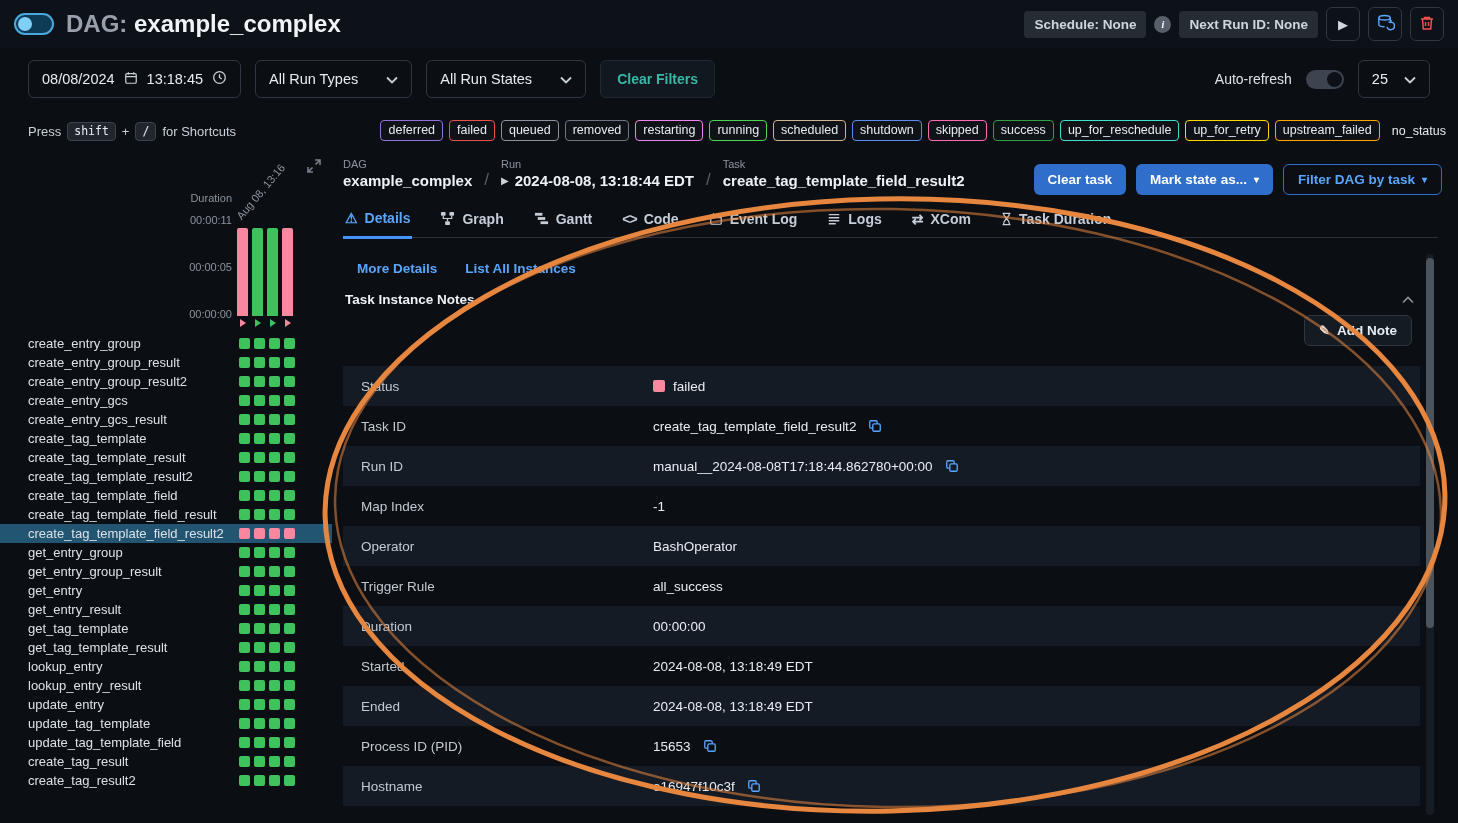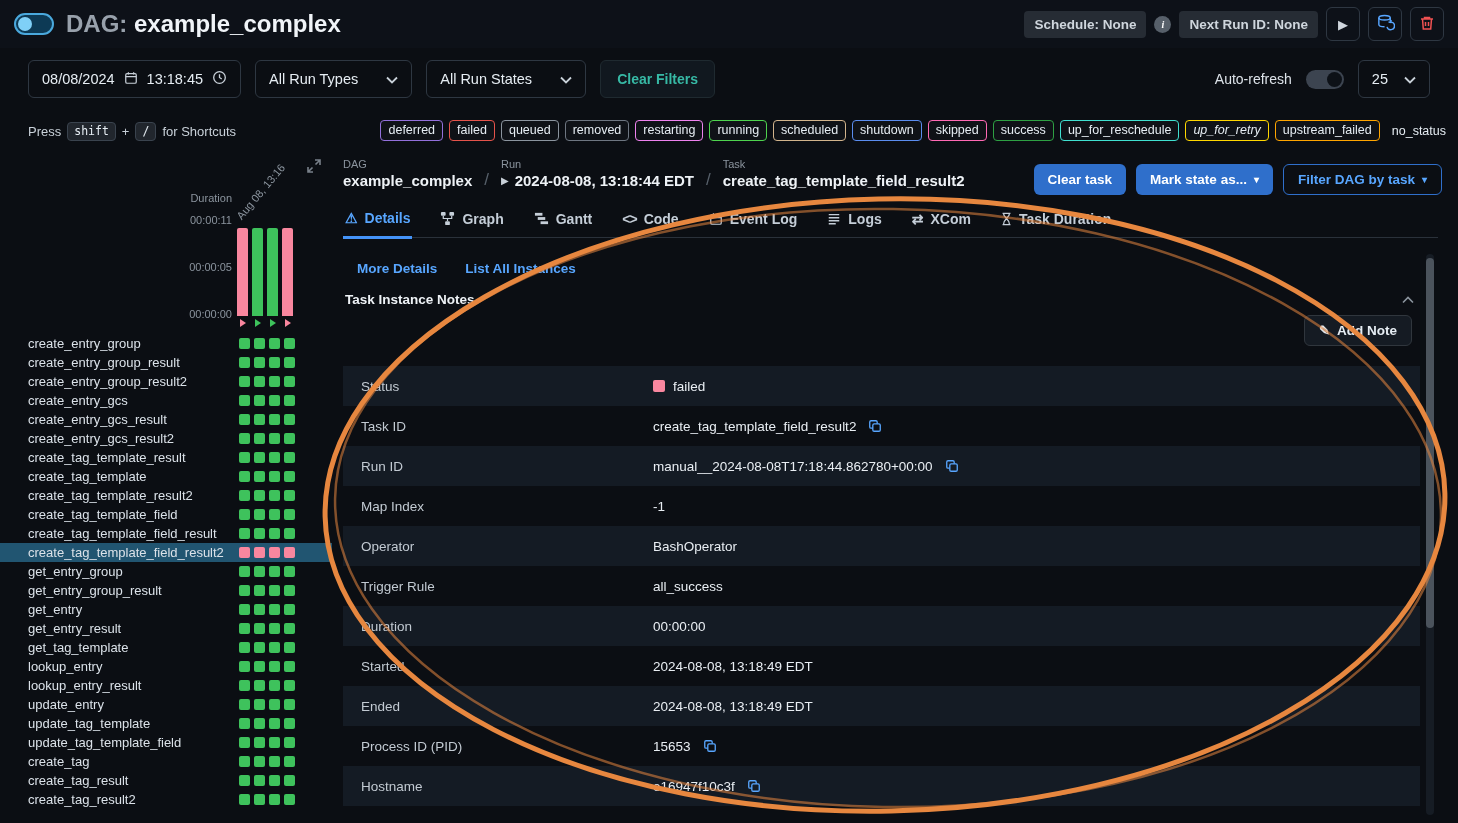--- a/index.html
+++ b/index.html
@@ -194,21 +194,21 @@
           <span class="lbadge" style="border-color: rgb(229, 83, 75);">failed</span>
           <span class="lbadge" style="border-color: rgb(139, 148, 158);">queued</span>
           <span class="lbadge" style="border-color: rgb(110, 118, 129);">removed</span>
           <span class="lbadge" style="border-color: rgb(238, 130, 238);">restarting</span>
           <span class="lbadge" style="border-color: rgb(78, 211, 78);">running</span>
           <span class="lbadge" style="border-color: rgb(210, 180, 140);">scheduled</span>
           <span class="lbadge" style="border-color: rgb(91, 141, 239);">shutdown</span>
           <span class="lbadge" style="border-color: rgb(255, 105, 180);">skipped</span>
           <span class="lbadge" style="border-color: rgb(46, 160, 67);">success</span>
           <span class="lbadge" style="border-color: rgb(64, 224, 208);">up_for_reschedule</span>
-          <span class="lbadge" style="border-color: rgb(255, 215, 0); font-style: italic;">up_for_retry</span>
+          <span class="lbadge" style="border-color: rgb(255, 215, 0);">up_for_retry</span>
           <span class="lbadge" style="border-color: rgb(255, 165, 0);">upstream_failed</span>
         </div>
       <span class="no-status">no_status</span>
     </div>
   </div>
 
   <div class="grid-panel">
     <div class="collapse-btn">
       <svg width="16" height="16" viewBox="0 0 16 16" fill="none" stroke="#8b949e" stroke-width="1.6">
           <path d="M9 2h5v5M14 2L9.5 6.5M7 14H2V9M2 14l4.5-4.5"></path>
@@ -277,39 +277,30 @@
         <div class="task-row">
           <span class="task-name">create_entry_gcs_result</span>
           <span class="squares">
             <span class="sq" style="background: rgb(62, 194, 92);"></span>
             <span class="sq" style="background: rgb(62, 194, 92);"></span>
             <span class="sq" style="background: rgb(62, 194, 92);"></span>
             <span class="sq" style="background: rgb(62, 194, 92);"></span>
           </span>
         </div>
         <div class="task-row">
-          <span class="task-name">create_entry_gcs_result2</span>
+          <span class="task-name">create_tag_template</span>
           <span class="squares">
             <span class="sq" style="background: rgb(62, 194, 92);"></span>
             <span class="sq" style="background: rgb(62, 194, 92);"></span>
             <span class="sq" style="background: rgb(62, 194, 92);"></span>
             <span class="sq" style="background: rgb(62, 194, 92);"></span>
           </span>
         </div>
         <div class="task-row">
           <span class="task-name">create_tag_template_result</span>
-          <span class="squares">
-            <span class="sq" style="background: rgb(62, 194, 92);"></span>
-            <span class="sq" style="background: rgb(62, 194, 92);"></span>
-            <span class="sq" style="background: rgb(62, 194, 92);"></span>
-            <span class="sq" style="background: rgb(62, 194, 92);"></span>
-          </span>
-        </div>
-        <div class="task-row">
-          <span class="task-name">create_tag_template</span>
           <span class="squares">
             <span class="sq" style="background: rgb(62, 194, 92);"></span>
             <span class="sq" style="background: rgb(62, 194, 92);"></span>
             <span class="sq" style="background: rgb(62, 194, 92);"></span>
             <span class="sq" style="background: rgb(62, 194, 92);"></span>
           </span>
         </div>
         <div class="task-row">
           <span class="task-name">create_tag_template_result2</span>
           <span class="squares">
@@ -385,20 +376,29 @@
         <div class="task-row">
           <span class="task-name">get_tag_template</span>
           <span class="squares">
             <span class="sq" style="background: rgb(62, 194, 92);"></span>
             <span class="sq" style="background: rgb(62, 194, 92);"></span>
             <span class="sq" style="background: rgb(62, 194, 92);"></span>
             <span class="sq" style="background: rgb(62, 194, 92);"></span>
           </span>
         </div>
         <div class="task-row">
+          <span class="task-name">get_tag_template_result</span>
+          <span class="squares">
+            <span class="sq" style="background: rgb(62, 194, 92);"></span>
+            <span class="sq" style="background: rgb(62, 194, 92);"></span>
+            <span class="sq" style="background: rgb(62, 194, 92);"></span>
+            <span class="sq" style="background: rgb(62, 194, 92);"></span>
+          </span>
+        </div>
+        <div class="task-row">
           <span class="task-name">lookup_entry</span>
           <span class="squares">
             <span class="sq" style="background: rgb(62, 194, 92);"></span>
             <span class="sq" style="background: rgb(62, 194, 92);"></span>
             <span class="sq" style="background: rgb(62, 194, 92);"></span>
             <span class="sq" style="background: rgb(62, 194, 92);"></span>
           </span>
         </div>
         <div class="task-row">
           <span class="task-name">lookup_entry_result</span>
@@ -422,29 +422,20 @@
           <span class="task-name">update_tag_template</span>
           <span class="squares">
             <span class="sq" style="background: rgb(62, 194, 92);"></span>
             <span class="sq" style="background: rgb(62, 194, 92);"></span>
             <span class="sq" style="background: rgb(62, 194, 92);"></span>
             <span class="sq" style="background: rgb(62, 194, 92);"></span>
           </span>
         </div>
         <div class="task-row">
           <span class="task-name">update_tag_template_field</span>
-          <span class="squares">
-            <span class="sq" style="background: rgb(62, 194, 92);"></span>
-            <span class="sq" style="background: rgb(62, 194, 92);"></span>
-            <span class="sq" style="background: rgb(62, 194, 92);"></span>
-            <span class="sq" style="background: rgb(62, 194, 92);"></span>
-          </span>
-        </div>
-        <div class="task-row">
-          <span class="task-name">create_tag</span>
           <span class="squares">
             <span class="sq" style="background: rgb(62, 194, 92);"></span>
             <span class="sq" style="background: rgb(62, 194, 92);"></span>
             <span class="sq" style="background: rgb(62, 194, 92);"></span>
             <span class="sq" style="background: rgb(62, 194, 92);"></span>
           </span>
         </div>
         <div class="task-row">
           <span class="task-name">create_tag_result</span>
           <span class="squares">

